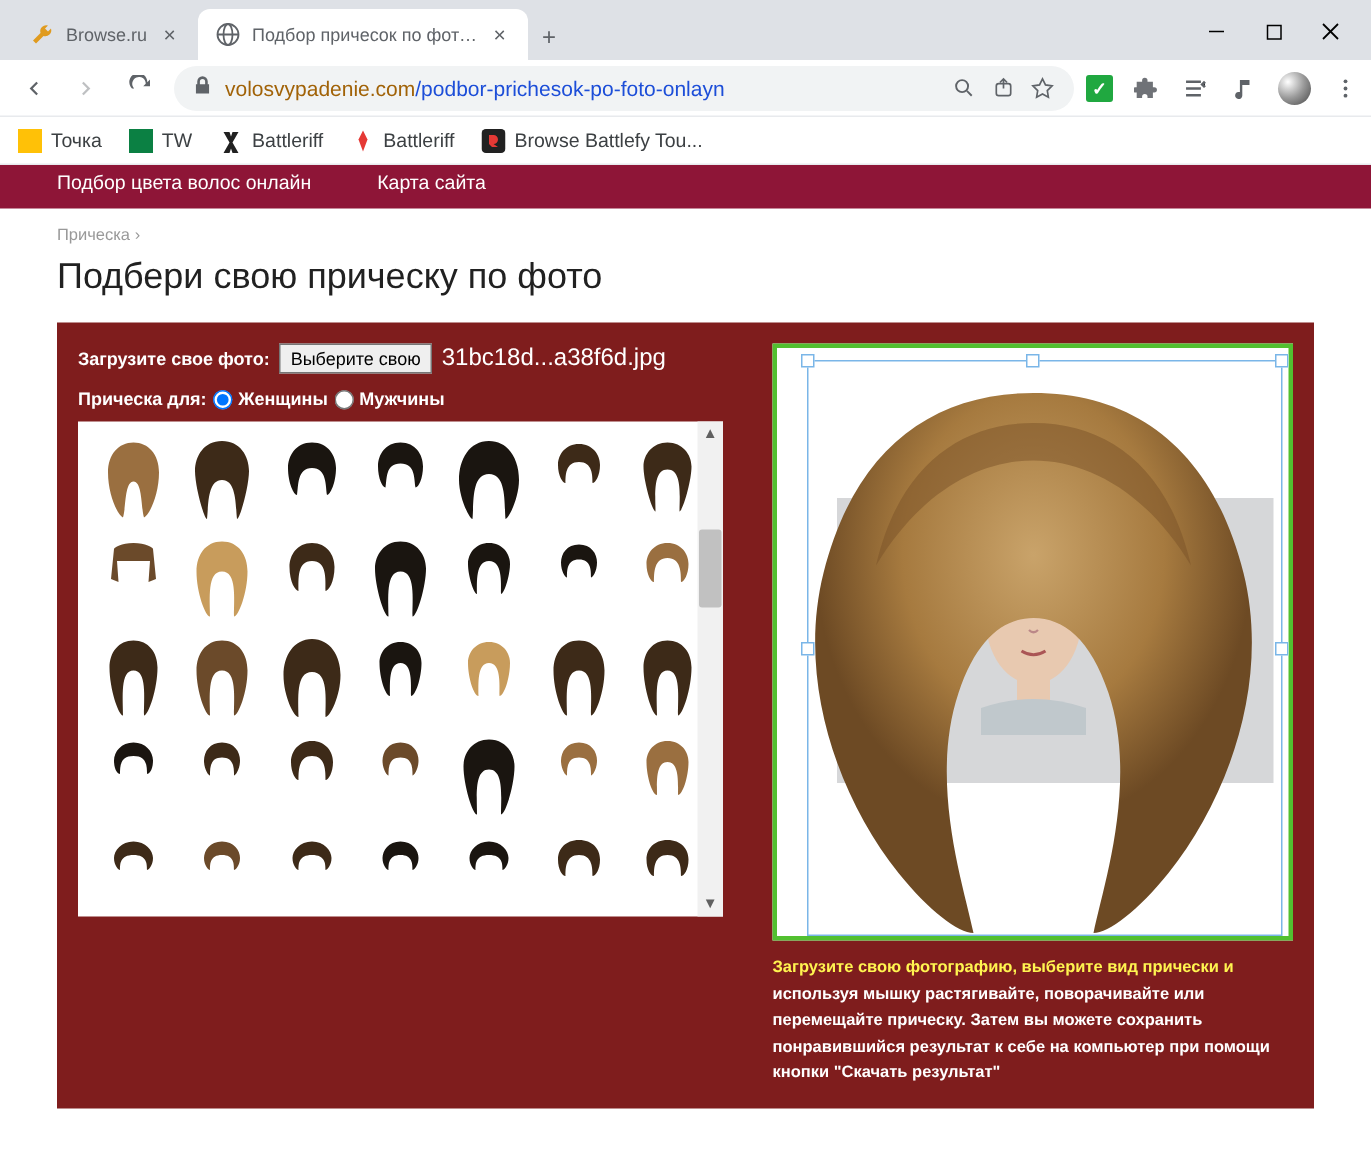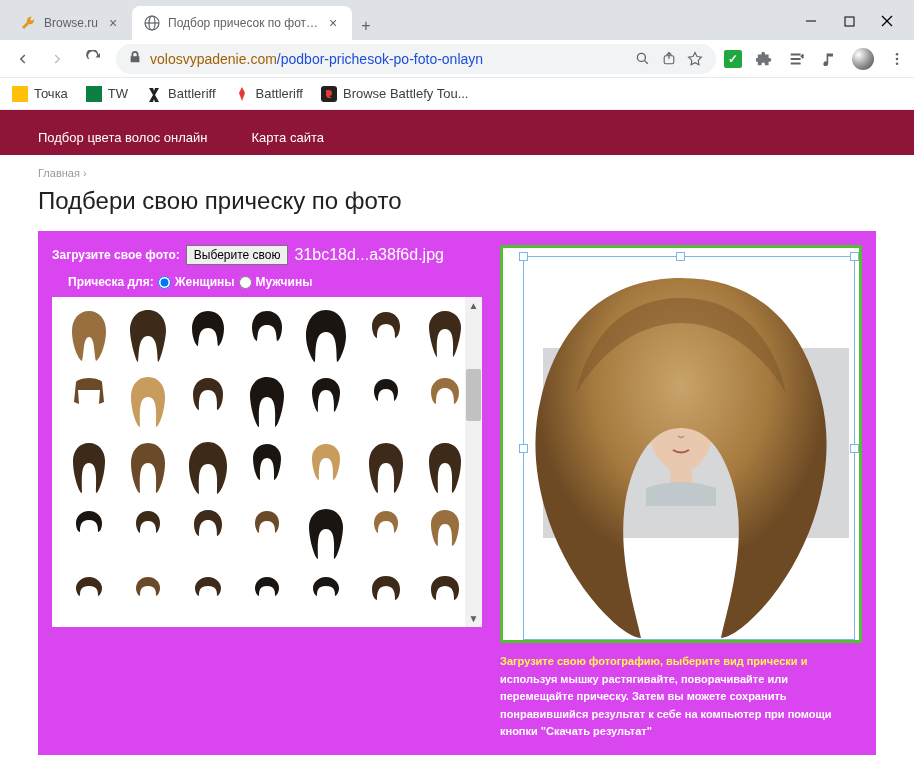--- a/index.html
+++ b/index.html
@@ -32,38 +32,38 @@
 .check { width: 18px; height: 18px; background: #20a840; color: #fff; border-radius: 2px; display: flex; align-items: center; justify-content: center; font-size: 12px; font-weight: bold; }
 .avatar { width: 22px; height: 22px; border-radius: 50%; background: radial-gradient(circle at 30% 30%, #fff, #999, #444); }
 
 
 .bookmarks { height: 32px; background: #fff; display: flex; align-items: center; padding: 0 12px; gap: 18px; border-bottom: 1px solid #e8eaed; }
 .bookmark { display: flex; align-items: center; gap: 6px; font-size: 13px; color: #3c4043; }
 .bookmark .bm-icon { width: 16px; height: 16px; }
 
 
 .page { overflow-y: auto; height: calc(100% - 110px); }
-.site-nav { background: #8e1537; color: #fff; padding: 20px 38px 10px; font-size: 13px; }
+.site-nav { background: #8e1537; color: #fff; padding: 4px 38px 10px; font-size: 13px; }
 .site-nav .row { display: flex; gap: 44px; }
 .site-nav a { color: #fff; text-decoration: none; }
 
 .content { padding: 12px 38px; }
 .breadcrumb { font-size: 11px; color: #999; margin-bottom: 8px; }
 .breadcrumb a { color: #999; text-decoration: none; }
 .page-title { font-size: 24px; font-weight: 400; color: #212121; margin-bottom: 16px; }
 
-.tool { background: #d946ef; padding: 14px; display: flex; gap: 18px; color: #fff; }
+.tool { background: #7f1d1d; padding: 14px; display: flex; gap: 33px; color: #fff; }
 .left-col { width: 430px; }
 .right-col { flex: 1; }
 
 .upload-row { font-size: 12px; font-weight: bold; margin-bottom: 10px; display: flex; align-items: center; gap: 6px; flex-wrap: wrap; }
 .file-btn { background: #efefef; color: #000; border: 1px solid #767676; padding: 2px 7px; font-size: 12px; font-family: Arial; font-weight: normal; }
 .file-name { font-weight: normal; font-size: 16px; }
 
-.gender-row { font-size: 12px; font-weight: bold; margin-bottom: 8px; display: flex; align-items: flex-end; gap: 4px; margin-left: 16px; }
+.gender-row { font-size: 12px; font-weight: bold; margin-bottom: 8px; display: flex; align-items: flex-end; gap: 4px; }
 .gender-row input { margin: 0; }
 
 .gallery-wrap { position: relative; }
 .gallery { background: #fff; height: 330px; overflow-y: hidden; padding: 8px; display: grid; grid-template-columns: repeat(7, 1fr); grid-auto-rows: 62px; gap: 4px 2px; }
 .hair { width: 100%; height: 100%; display: flex; align-items: center; justify-content: center; }
 .hair svg { width: 46px; height: 56px; }
 .gallery-scroll { position: absolute; right: 0; top: 0; bottom: 0; width: 17px; background: #f1f1f1; }
 .gallery-scroll .thumb { position: absolute; left: 1px; right: 1px; top: 72px; height: 52px; background: #c1c1c1; border-radius: 2px; }
 .gallery-scroll .arrow { position: absolute; left: 0; right: 0; height: 17px; display:flex; align-items:center; justify-content:center; color:#606060; font-size:10px; }
 .gallery-scroll .arrow.up { top: 0; }
@@ -237,21 +237,21 @@
 
 <div class="page">
   <div class="site-nav">
     <div class="row">
       <a>Подбор цвета волос онлайн</a>
       <a>Карта сайта</a>
     </div>
   </div>
   <div class="content">
     <div class="breadcrumb">
-      <a>Главная</a> ›
+      <a>Прическа</a> ›
     </div>
     <h1 class="page-title">Подбери свою прическу по фото</h1>
 
     <div class="tool">
       <div class="left-col">
         <div class="upload-row">
           <span>Загрузите свое фото:</span>
           <button class="file-btn">Выберите свою</button>
           <span class="file-name">31bc18d...a38f6d.jpg</span>
         </div>

